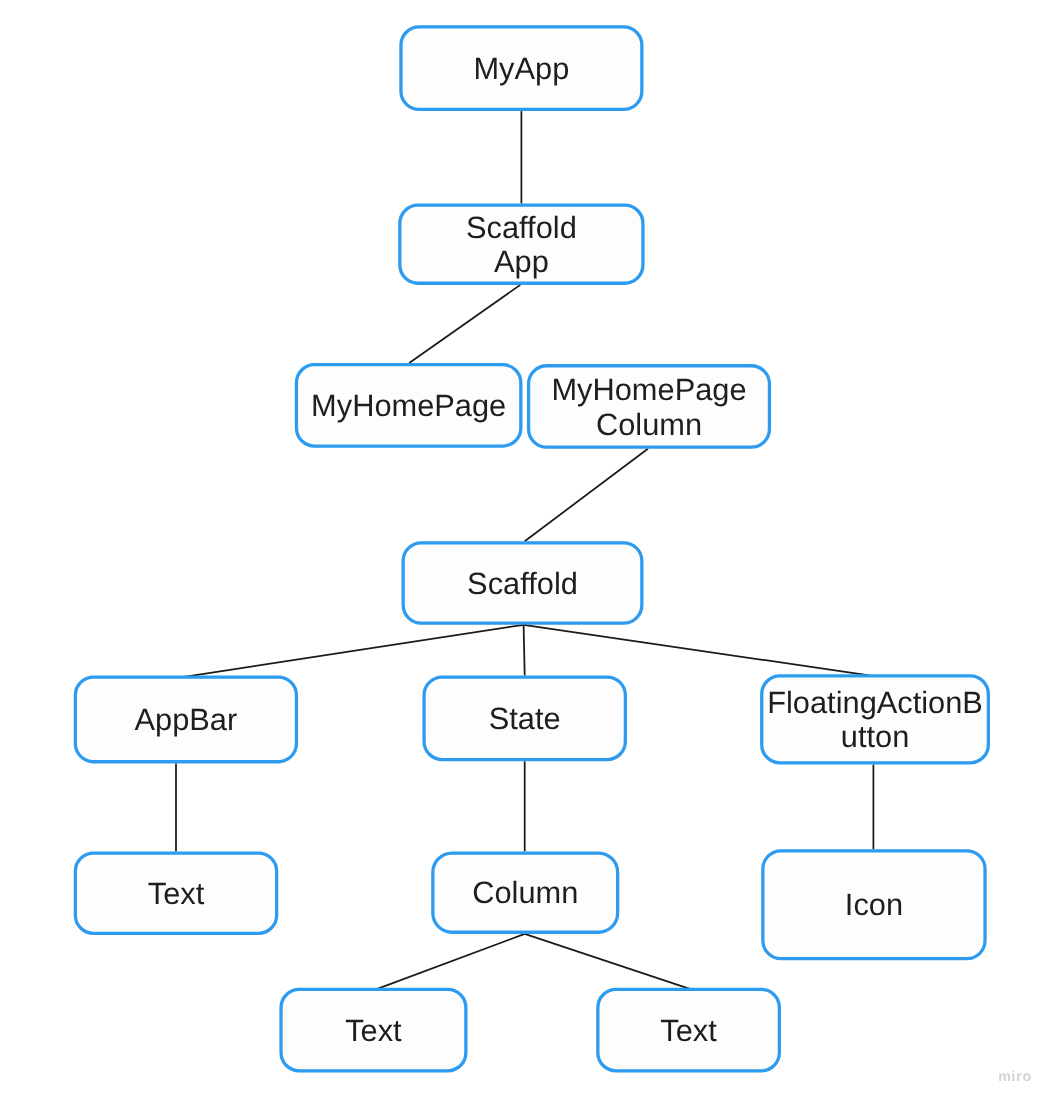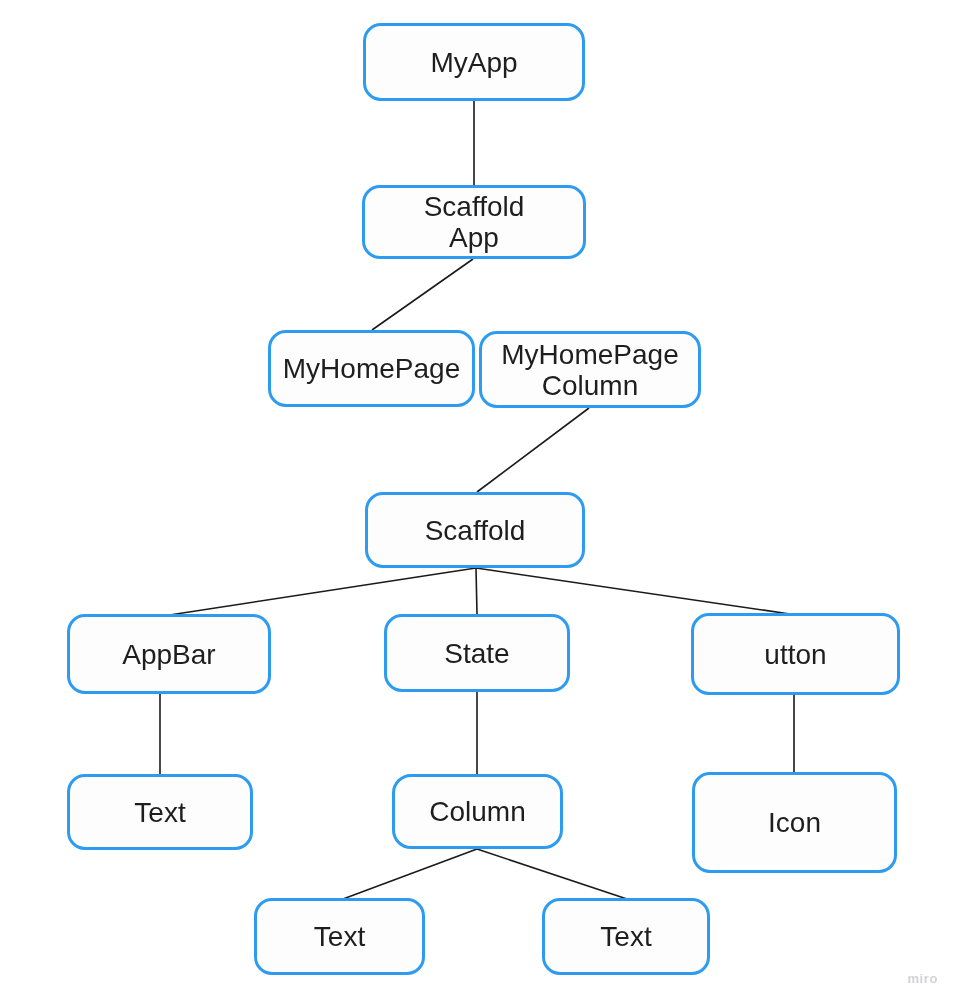--- a/index.html
+++ b/index.html
@@ -87,20 +87,21 @@
       <div class="node" style="left: 365px; top: 492px; width: 220px; height: 76px;">
         <div class="node-line">Scaffold</div>
       </div>
       <div class="node" style="left: 67px; top: 614px; width: 204px; height: 80px;">
         <div class="node-line">AppBar</div>
       </div>
       <div class="node" style="left: 384px; top: 614px; width: 186px; height: 78px;">
         <div class="node-line">State</div>
       </div>
       <div class="node" style="left: 691px; top: 613px; width: 209px; height: 82px;">
+        <div class="node-line">FloatingActionB</div>
         <div class="node-line">utton</div>
       </div>
       <div class="node" style="left: 67px; top: 774px; width: 186px; height: 76px;">
         <div class="node-line">Text</div>
       </div>
       <div class="node" style="left: 392px; top: 774px; width: 171px; height: 75px; border-radius: 19px;">
         <div class="node-line">Column</div>
       </div>
       <div class="node" style="left: 692px; top: 772px; width: 205px; height: 101px;">
         <div class="node-line">Icon</div>

